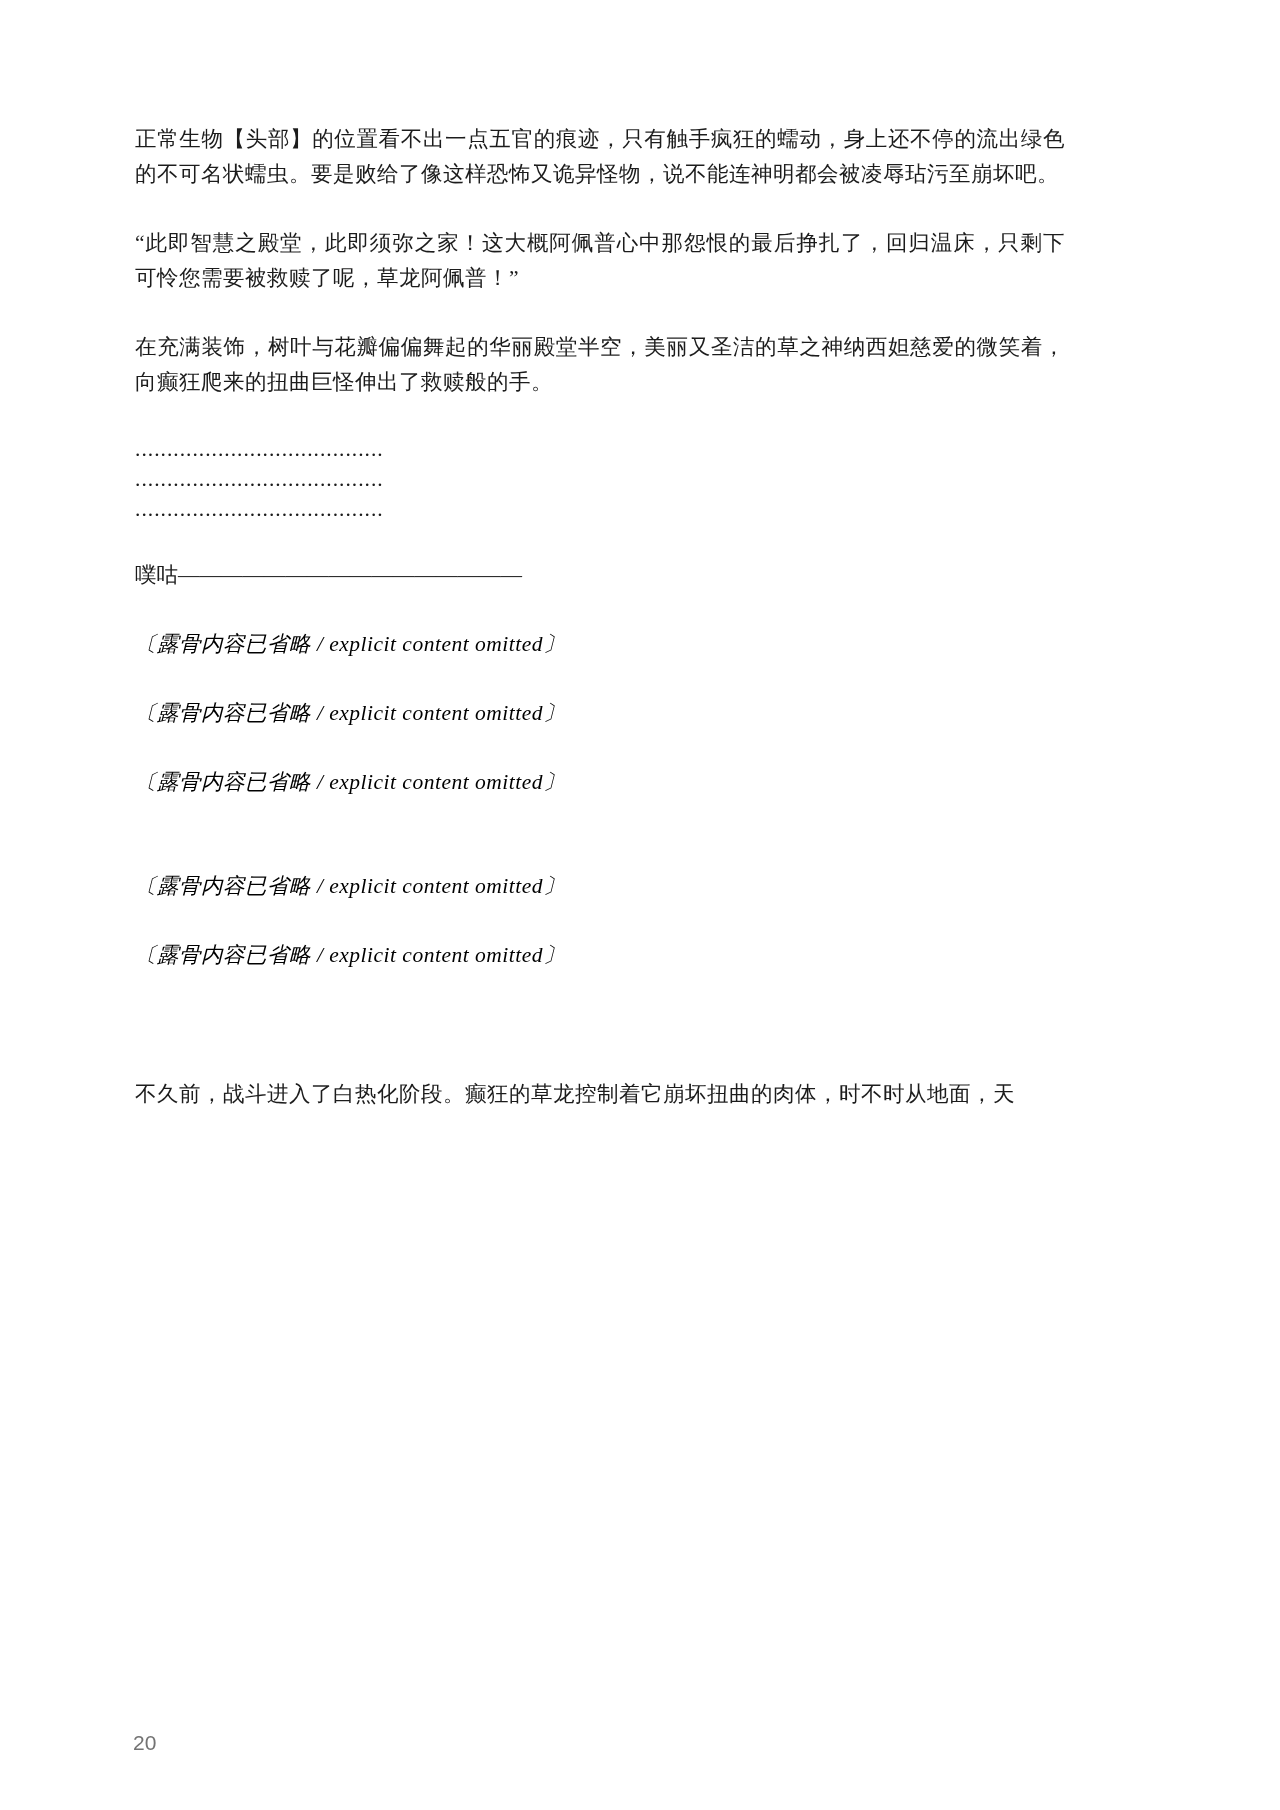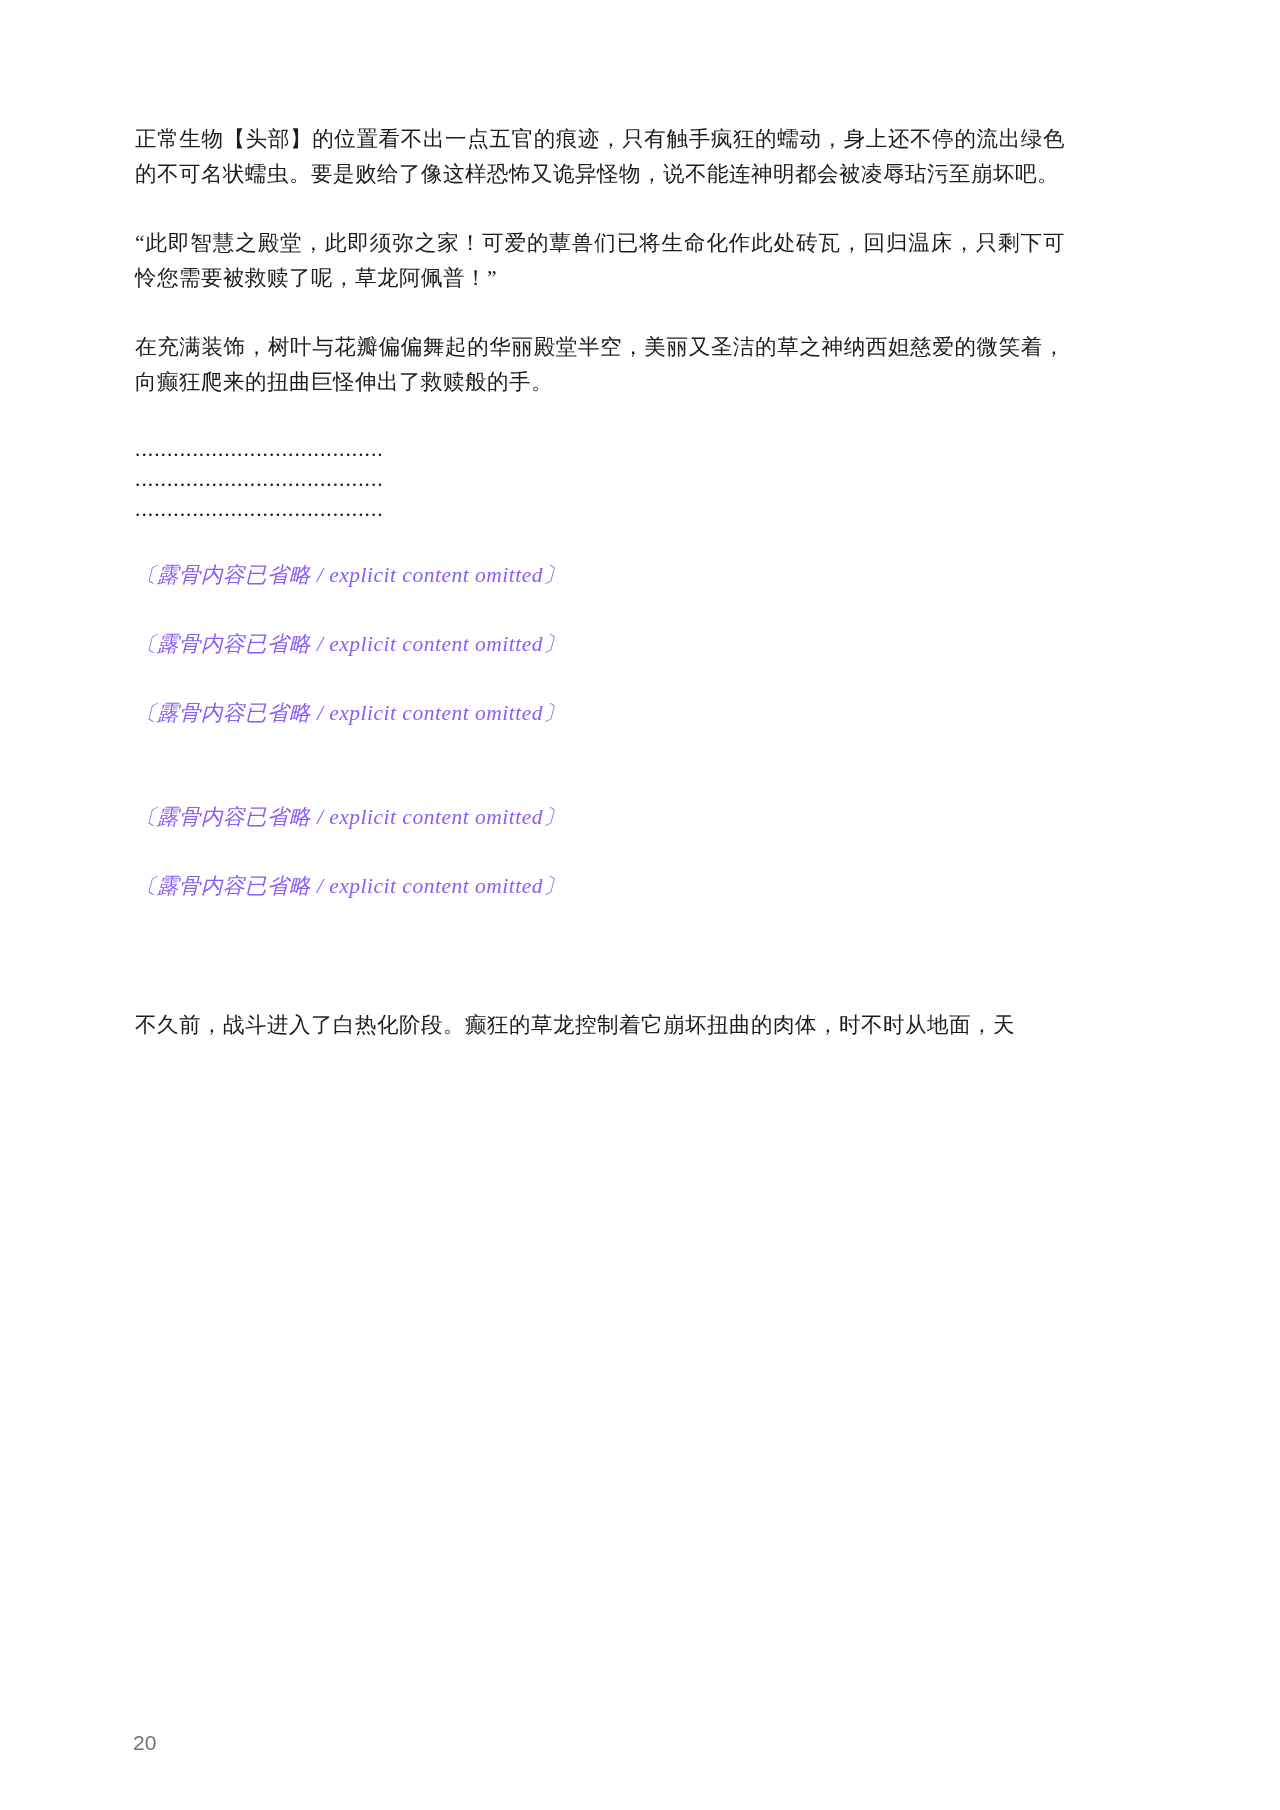--- a/index.html
+++ b/index.html
@@ -27,45 +27,46 @@
     white-space: pre-line;
   }
   .doc p.dots {
     line-height: 30px;
     letter-spacing: 1px;
   }
   .doc p.sfx {
     letter-spacing: 0;
   }
   .doc p.redacted {
-    color: #8b5cf6;
+    color: #000000;
     font-style: italic;
   }
   .doc p.r2 { min-height: 70px; }
   .doc p.r3 { min-height: 105px; }
   .page-number {
     position: absolute;
     left: 133px;
     bottom: 55px;
     font-family: "Liberation Sans", sans-serif;
     font-size: 21px;
     color: #737373;
   }
 </style>
 </head>
 <body>
 
 <div class="page">
   <div class="doc">
     <p>正常生物【头部】的位置看不出一点五官的痕迹，只有触手疯狂的蠕动，身上还不停的流出绿色的不可名状蠕虫。要是败给了像这样恐怖又诡异怪物，说不能连神明都会被凌辱玷污至崩坏吧。</p>
-    <p>“此即智慧之殿堂，此即须弥之家！可爱的蕈兽们已将生命化作此处砖瓦，回归温床，只剩下可怜您需要被救赎了呢，草龙阿佩普！”</p>
+    <p>“此即智慧之殿堂，此即须弥之家！这大概阿佩普心中那怨恨的最后挣扎了，回归温床，只剩下可怜您需要被救赎了呢，草龙阿佩普！”</p>
     <p>在充满装饰，树叶与花瓣偏偏舞起的华丽殿堂半空，美丽又圣洁的草之神纳西妲慈爱的微笑着，向癫狂爬来的扭曲巨怪伸出了救赎般的手。</p>
     <p class="dots">.......................................
 .......................................
 .......................................</p>
+    <p class="sfx">噗咕————————————————</p>
     <p class="redacted">〔露骨内容已省略 / explicit content omitted〕</p>
     <p class="redacted">〔露骨内容已省略 / explicit content omitted〕</p>
     <p class="redacted r2">〔露骨内容已省略 / explicit content omitted〕</p>
     <p class="redacted">〔露骨内容已省略 / explicit content omitted〕</p>
     <p class="redacted r3">〔露骨内容已省略 / explicit content omitted〕</p>
     <p>不久前，战斗进入了白热化阶段。癫狂的草龙控制着它崩坏扭曲的肉体，时不时从地面，天</p>
   </div>
   <span class="page-number">20</span>
 </div>
 

